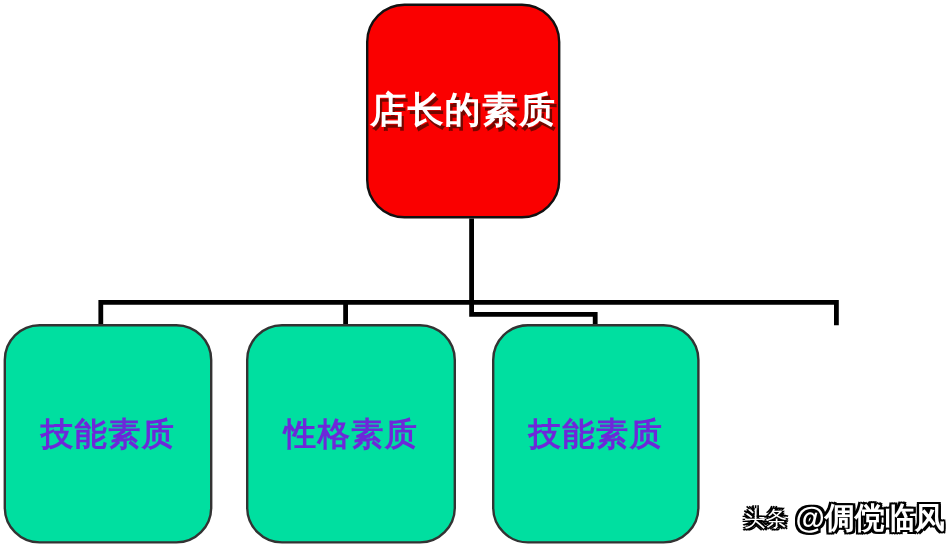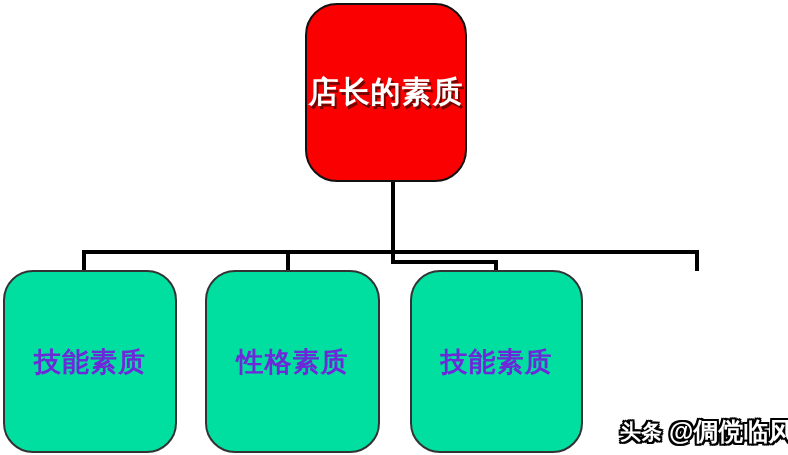--- a/index.html
+++ b/index.html
@@ -62,22 +62,22 @@
     left: 620px;
     top: 415px;
     display: flex;
     align-items: center;
     gap: 7px;
     font-family: "Liberation Sans", "DejaVu Sans", sans-serif;
     color: #ffffff;
     white-space: nowrap;
   }
   .watermark .brand {
-    font-size: 21px;
-    font-weight: 700;
+    font-size: 18px;
+    font-weight: 400;
     text-shadow:
       -2px -2px 0 #000, 2px -2px 0 #000,
       -2px  2px 0 #000, 2px  2px 0 #000,
       -2px  0   0 #000, 2px  0   0 #000,
        0   -2px 0 #000, 0    2px 0 #000;
   }
   .watermark .handle {
     font-size: 25px;
     font-weight: 600;
     text-shadow:

